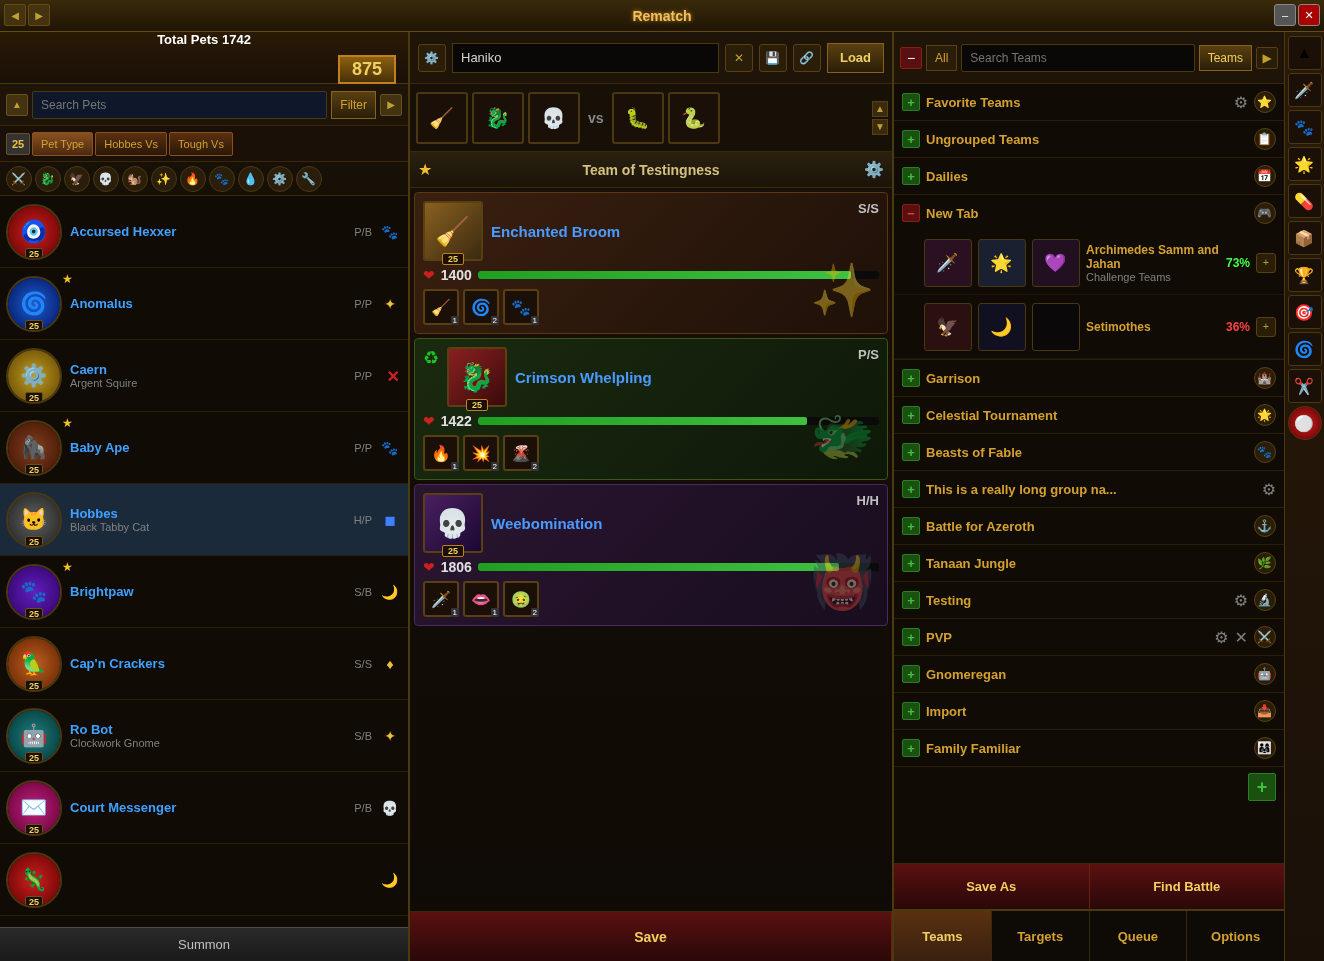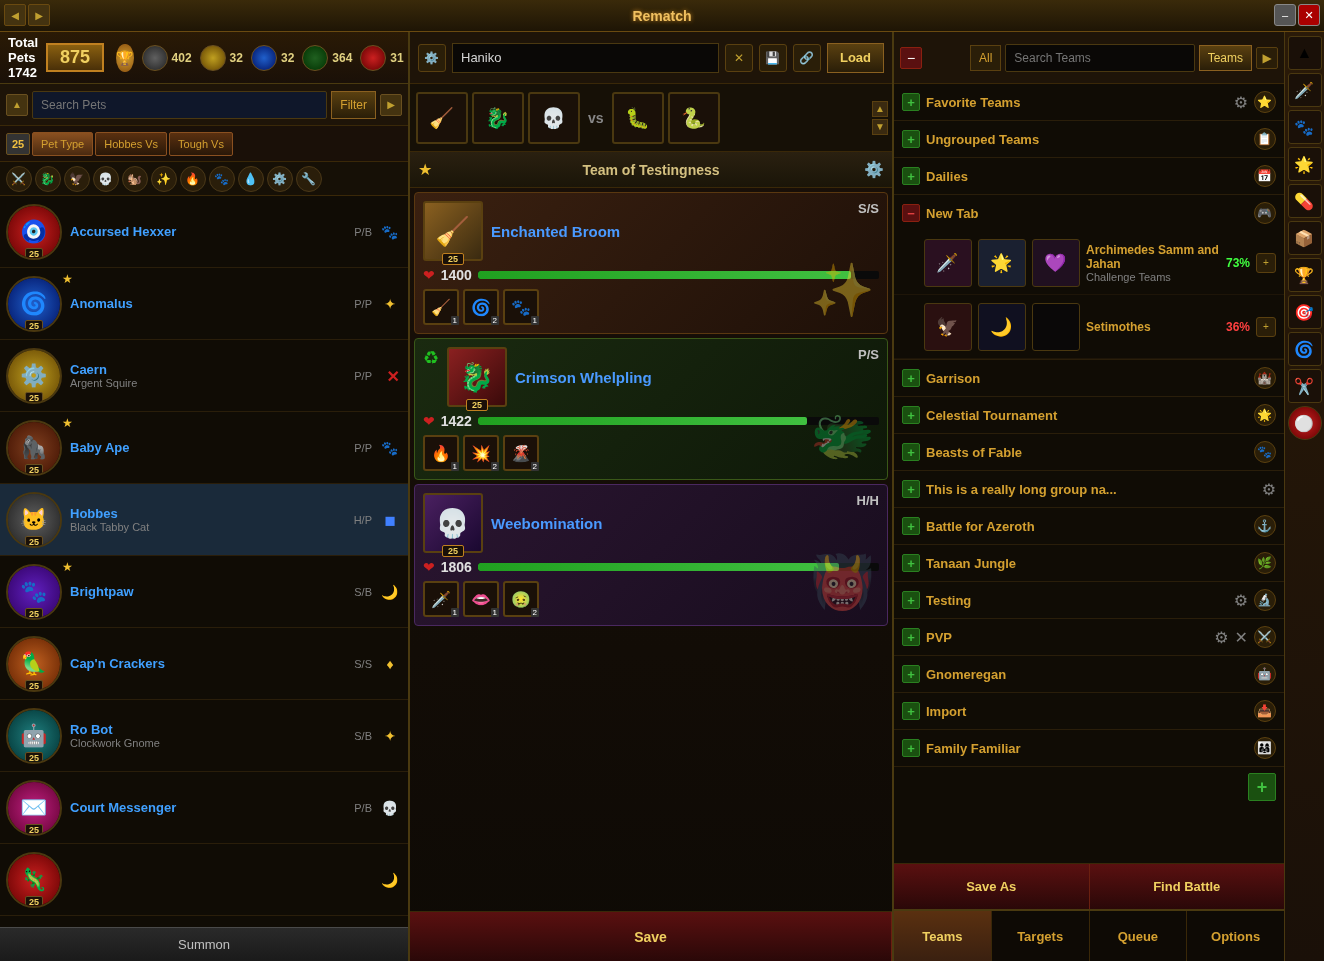--- a/index.html
+++ b/index.html
@@ -90,20 +90,21 @@
 
     
     .stats-row {
       height: 52px;
       background: linear-gradient(to bottom, #2a1a05, #1a1008);
       display: flex;
       align-items: center;
       padding: 0 8px;
       gap: 8px;
       border-bottom: 1px solid #4a3a10;
+      flex-direction: column;
     }
     .total-pets {
       color: #d4a020;
       font-size: 13px;
     }
     .total-pets span { color: #fff; font-weight: bold; }
     .level-badge {
       background: linear-gradient(to bottom, #8a6010, #4a3008);
       border: 2px solid #c08020;
       color: #f0d060;
@@ -673,21 +674,20 @@
       border-radius: 2px;
     }
     .all-btn {
       height: 26px;
       background: #2a1e08;
       border: 1px solid #5a4010;
       color: #d4a030;
       font-size: 12px;
       padding: 0 8px;
       cursor: pointer;
-      margin-left: 44px;
     }
     .teams-btn {
       height: 26px;
       background: linear-gradient(to bottom, #5a4010, #2a1e08);
       border: 1px solid #8a6020;
       color: #f0d060;
       font-size: 12px;
       padding: 0 8px;
       cursor: pointer;
     }

